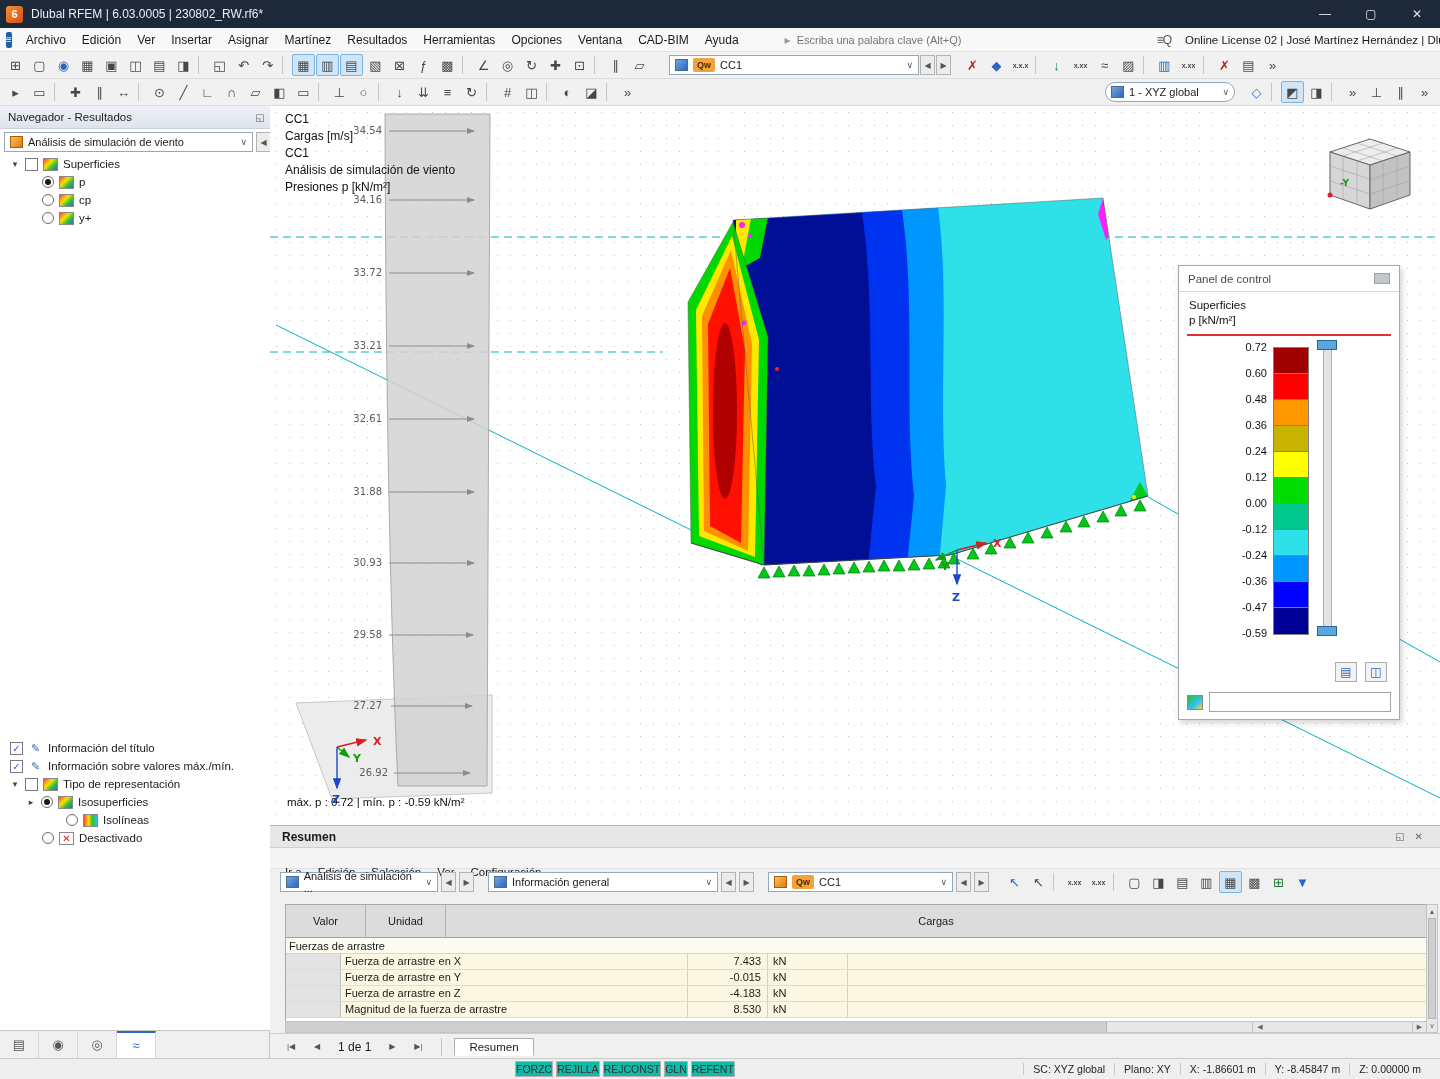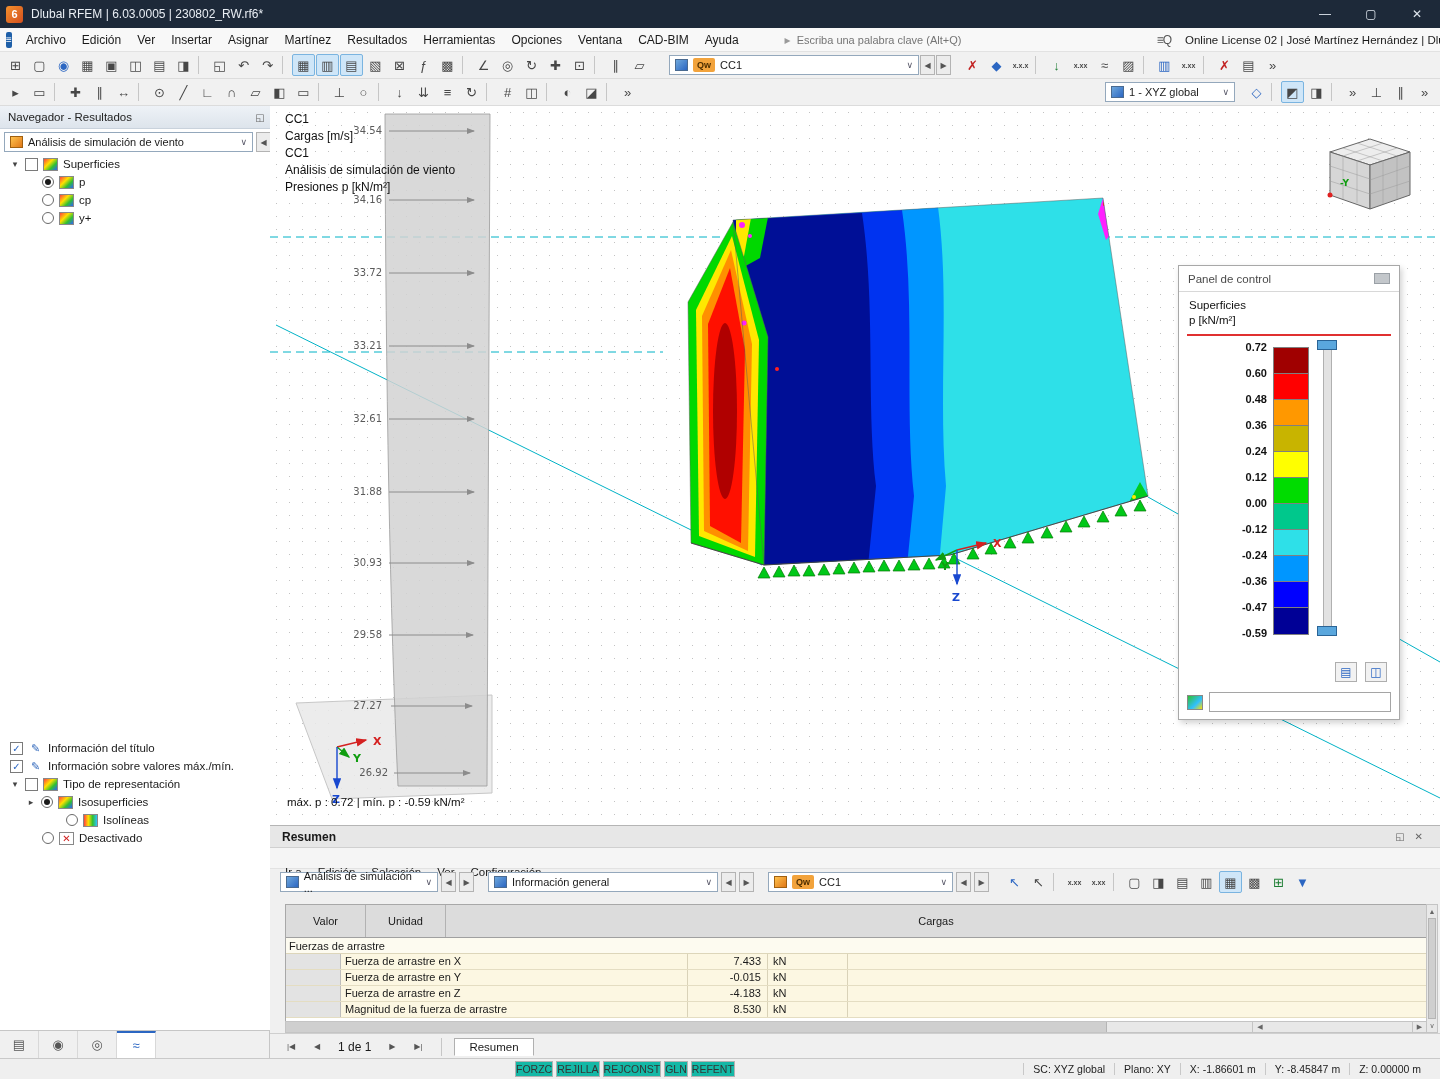--- a/index.html
+++ b/index.html
@@ -90,21 +90,21 @@
   .axlbl { font-size:11px; font-weight:bold; font-family:"DejaVu Sans",sans-serif; }
 
   
   .cp { position:absolute; left:908px; top:159px; width:222px; height:455px; background:#fff;
     border:1px solid #a8a8a8; box-shadow:2px 3px 6px rgba(0,0,0,.18); }
   .cp-header { height:26px; border-bottom:1px solid #d8d8d8; display:flex; align-items:center;
     padding:0 9px; color:#4a4a4a; font-size:11.5px; }
   .cp-grip { margin-left:auto; width:16px; height:11px; background:#c3c7cb; border:1px solid #9aa0a6; }
   .cp-sub { padding:6px 10px 4px; font-size:11.5px; line-height:15px; color:#111; }
   .cp-redline { height:2px; background:#e03030; margin:2px 8px 0; }
-  .cp-legend { position:relative; height:312px;font-weight:bold; }
+  .cp-legend { position:relative; height:312px; }
   .cp-values { position:absolute; left:8px; top:-2px; width:80px; }
   .cp-val { height:26px; line-height:26px; text-align:right; font-size:11px; color:#111; }
   .cp-colors { position:absolute; left:94px; top:11px; width:36px; border:1px solid #808080; }
   .cp-color { height:26px; border-bottom:1px solid #808080; }
   .cp-color:last-child { border-bottom:none; }
   .cp-track { position:absolute; left:144px; top:9px; width:9px; height:290px; background:#e2e2e2;
     border:1px solid #b0b0b0; }
   .cp-handle { position:absolute; left:138px; width:20px; height:10px; background:#5aa7dd;
     border:1px solid #2a6496; }
   .cp-buttons { position:absolute; left:0; top:396px; width:100%; display:flex; justify-content:flex-end;
@@ -447,21 +447,21 @@
         <span>◪</span>
       </div>
       <div class="tbi sep">
         <span></span>
       </div>
       <div class="tbi">
         <span>»</span>
       </div>
     </div>
   <div class="push"></div>
-  <div class="combo" style="width:130px;">
+  <div class="combo" style="width:130px;border-radius:10px;">
     <span class="combo-ico"></span>
     <span>1 - XYZ global</span>
     <span class="chev">∨</span>
   </div>
   <div class="gap8"></div>
   <div style="display:flex;align-items:center;gap:1px;">
 
   <div class="tbi blue">
         <span>◇</span>
       </div>

